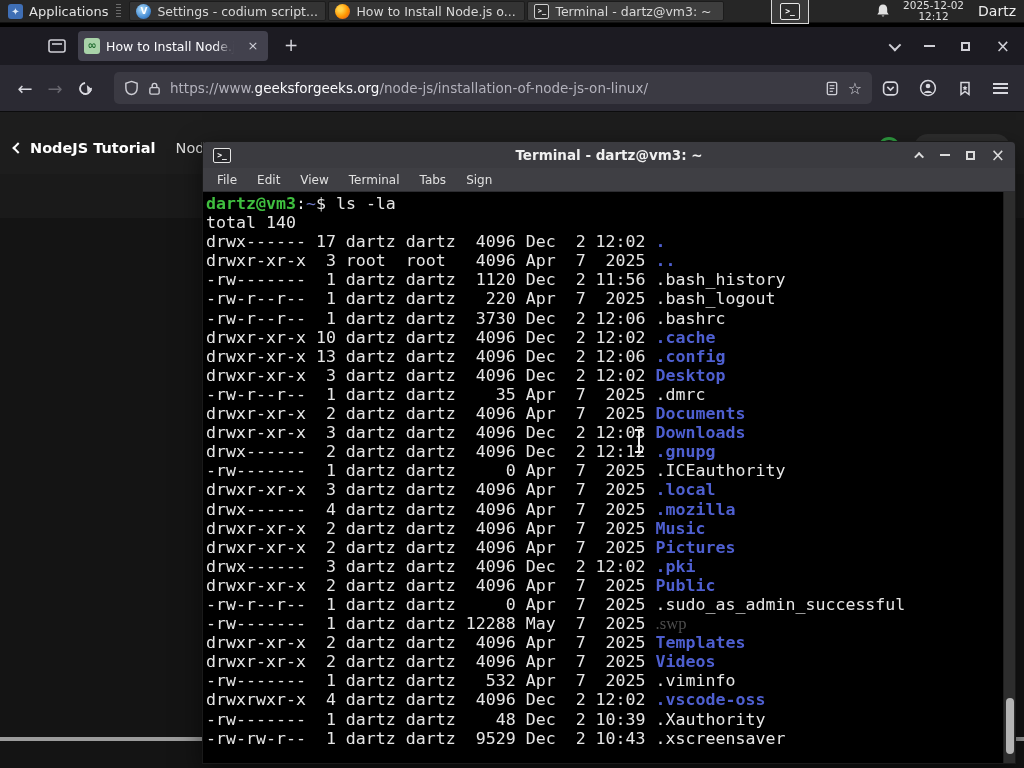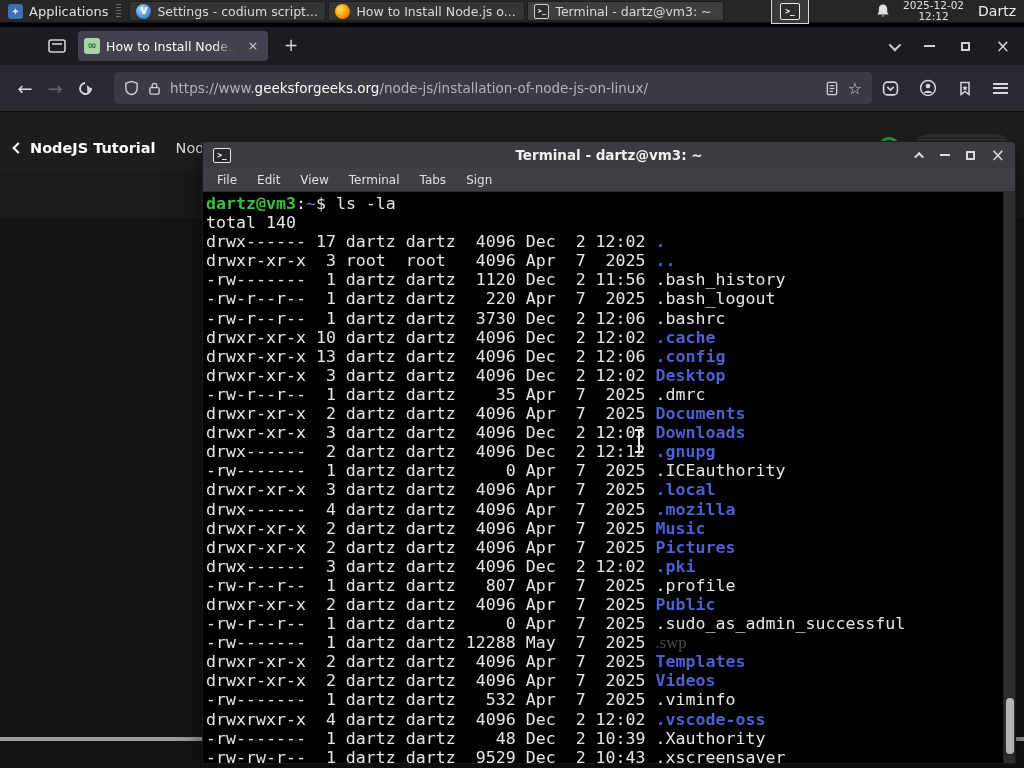--- a/index.html
+++ b/index.html
@@ -291,21 +291,20 @@
           <div class="t-line"><span class="meta">-rw-r--r--  1 dartz dartz    35 Apr  7  2025 </span><span class="name file">.dmrc</span></div>
           <div class="t-line"><span class="meta">drwxr-xr-x  2 dartz dartz  4096 Apr  7  2025 </span><span class="name dir">Documents</span></div>
           <div class="t-line"><span class="meta">drwxr-xr-x  3 dartz dartz  4096 Dec  2 12:03 </span><span class="name dir">Downloads</span></div>
           <div class="t-line"><span class="meta">drwx------  2 dartz dartz  4096 Dec  2 12:12 </span><span class="name dir">.gnupg</span></div>
           <div class="t-line"><span class="meta">-rw-------  1 dartz dartz     0 Apr  7  2025 </span><span class="name file">.ICEauthority</span></div>
           <div class="t-line"><span class="meta">drwxr-xr-x  3 dartz dartz  4096 Apr  7  2025 </span><span class="name dir">.local</span></div>
           <div class="t-line"><span class="meta">drwx------  4 dartz dartz  4096 Apr  7  2025 </span><span class="name dir">.mozilla</span></div>
           <div class="t-line"><span class="meta">drwxr-xr-x  2 dartz dartz  4096 Apr  7  2025 </span><span class="name dir">Music</span></div>
           <div class="t-line"><span class="meta">drwxr-xr-x  2 dartz dartz  4096 Apr  7  2025 </span><span class="name dir">Pictures</span></div>
           <div class="t-line"><span class="meta">drwx------  3 dartz dartz  4096 Dec  2 12:02 </span><span class="name dir">.pki</span></div>
-          <div class="t-line"><span class="meta">-rw-r--r--  1 dartz dartz   807 Apr  7  2025 </span><span class="name file">.profile</span></div>
           <div class="t-line"><span class="meta">drwxr-xr-x  2 dartz dartz  4096 Apr  7  2025 </span><span class="name dir">Public</span></div>
           <div class="t-line"><span class="meta">-rw-r--r--  1 dartz dartz     0 Apr  7  2025 </span><span class="name file">.sudo_as_admin_successful</span></div>
           <div class="t-line"><span class="meta">-rw-------  1 dartz dartz 12288 May  7  2025 </span><span class="name dim">.swp</span></div>
           <div class="t-line"><span class="meta">drwxr-xr-x  2 dartz dartz  4096 Apr  7  2025 </span><span class="name dir">Templates</span></div>
           <div class="t-line"><span class="meta">drwxr-xr-x  2 dartz dartz  4096 Apr  7  2025 </span><span class="name dir">Videos</span></div>
           <div class="t-line"><span class="meta">-rw-------  1 dartz dartz   532 Apr  7  2025 </span><span class="name file">.viminfo</span></div>
           <div class="t-line"><span class="meta">drwxrwxr-x  4 dartz dartz  4096 Dec  2 12:02 </span><span class="name dir">.vscode-oss</span></div>
           <div class="t-line"><span class="meta">-rw-------  1 dartz dartz    48 Dec  2 10:39 </span><span class="name file">.Xauthority</span></div>
           <div class="t-line"><span class="meta">-rw-rw-r--  1 dartz dartz  9529 Dec  2 10:43 </span><span class="name file">.xscreensaver</span></div>
         </div>

